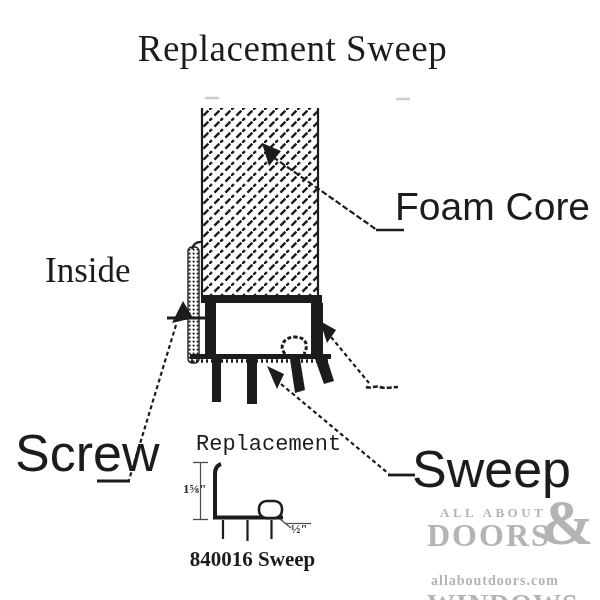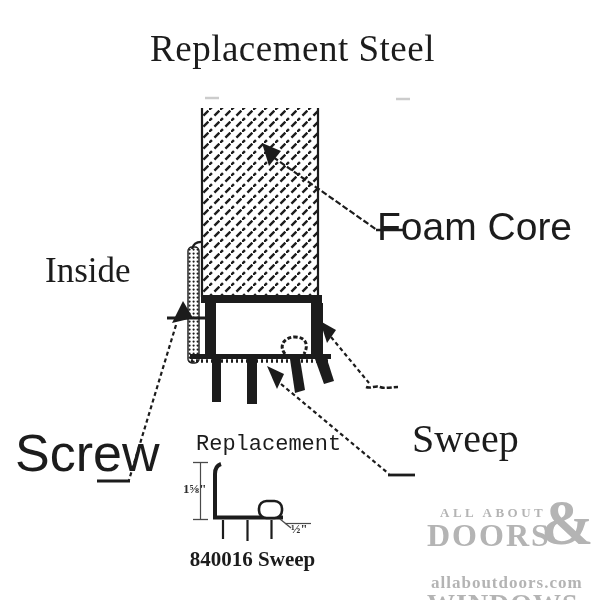--- a/index.html
+++ b/index.html
@@ -5,37 +5,37 @@
   html,body{margin:0;padding:0;background:#fff;}
   .stage{
     position:relative;width:600px;height:600px;background:#ffffff;
     overflow:hidden;
     font-family:"Liberation Serif","DejaVu Serif",serif;
   }
   .lbl{position:absolute;color:#1c1c1c;line-height:1;white-space:nowrap;}
   .serif{font-family:"Liberation Serif","DejaVu Serif",serif;}
   .sans{font-family:"Liberation Sans","DejaVu Sans",sans-serif;}
   .title{left:0;top:30px;width:585px;text-align:center;font-size:37px;letter-spacing:.5px;}
-  .foamcore{left:377px;top:187px;font-size:39px;margin-top:20px;}
+  .foamcore{left:395px;top:187px;font-size:39px;}
   .inside{left:45px;top:253px;font-size:35px;}
   .steel{left:400px;top:362px;font-size:35px;}
   .screw{left:15px;top:427px;font-size:52px;}
-  .sweep{left:412px;top:419px;font-size:40px;font-family:Liberation Serif, serif;}
+  .sweep{left:412px;top:443px;font-size:52px;}
   .rep-small{left:196px;top:434px;width:122px;text-align:center;font-size:22px;font-family:Liberation Mono, monospace;}
   .caption{left:186px;top:549px;width:133px;text-align:center;font-size:21px;font-weight:bold;}
   .dim{position:absolute;color:#2e2e2e;font-weight:bold;line-height:1;}
   .dim-h{left:183px;top:482px;font-size:13px;}
   .dim-w{left:291px;top:523px;font-size:12.5px;}
   .wm{position:absolute;color:#b4b4b4;font-weight:bold;line-height:1;white-space:nowrap;
       font-family:"Liberation Serif","DejaVu Serif",serif;}
   .wm-allabout{left:440px;top:506px;font-size:13px;letter-spacing:3.5px;}
   .wm-doors{left:427px;top:519px;font-size:32px;letter-spacing:2px;}
   .wm-amp{left:541px;top:492px;font-size:63px;}
   .wm-windows{left:427px;top:546px;font-size:28px;letter-spacing:1px;margin-top:44px;}
-  .wm-url{left:431px;top:574px;font-size:17px;letter-spacing:1px;}
+  .wm-url{left:431px;top:574px;font-size:14px;letter-spacing:1px;}
   svg{position:absolute;left:0;top:0;}
 </style>
 </head>
 <body>
 
 <div class="stage">
 
   <svg width="600" height="600" viewBox="0 0 600 600">
     <defs>
       <pattern id="hatch" patternUnits="userSpaceOnUse" width="11" height="11">
@@ -111,21 +111,21 @@
       <path d="M213,517.5 H283" fill="none" stroke="#1c1c1c" stroke-width="4"></path>
       <line x1="223" y1="520" x2="223" y2="539" stroke="#1c1c1c" stroke-width="2.2"></line>
       <line x1="247.5" y1="520" x2="247.5" y2="541" stroke="#1c1c1c" stroke-width="2.2"></line>
       <line x1="271.5" y1="520" x2="271.5" y2="539" stroke="#1c1c1c" stroke-width="2.2"></line>
       <rect x="259" y="501" width="23" height="17" rx="7.5" fill="#ffffff" stroke="#1c1c1c" stroke-width="2.6"></rect>
       <path d="M280,519 l11,9" fill="none" stroke="#4a4a4a" stroke-width="1.3"></path>
       <path d="M285,523.5 h26" fill="none" stroke="#4a4a4a" stroke-width="1.2"></path>
     </g>
   </svg>
 
-  <div class="lbl serif title">Replacement Steel</div>
+  <div class="lbl serif title">Replacement Sweep</div>
   <div class="lbl sans foamcore">Foam Core</div>
   <div class="lbl serif inside">Inside</div>
   <div class="lbl sans screw">Screw</div>
   <div class="lbl sans sweep">Sweep</div>
 
   <div class="lbl serif rep-small">Replacement</div>
   <div class="dim dim-h serif">1⅝"</div>
   <div class="dim dim-w serif">½"</div>
   <div class="lbl serif caption">840016 Sweep</div>
 

